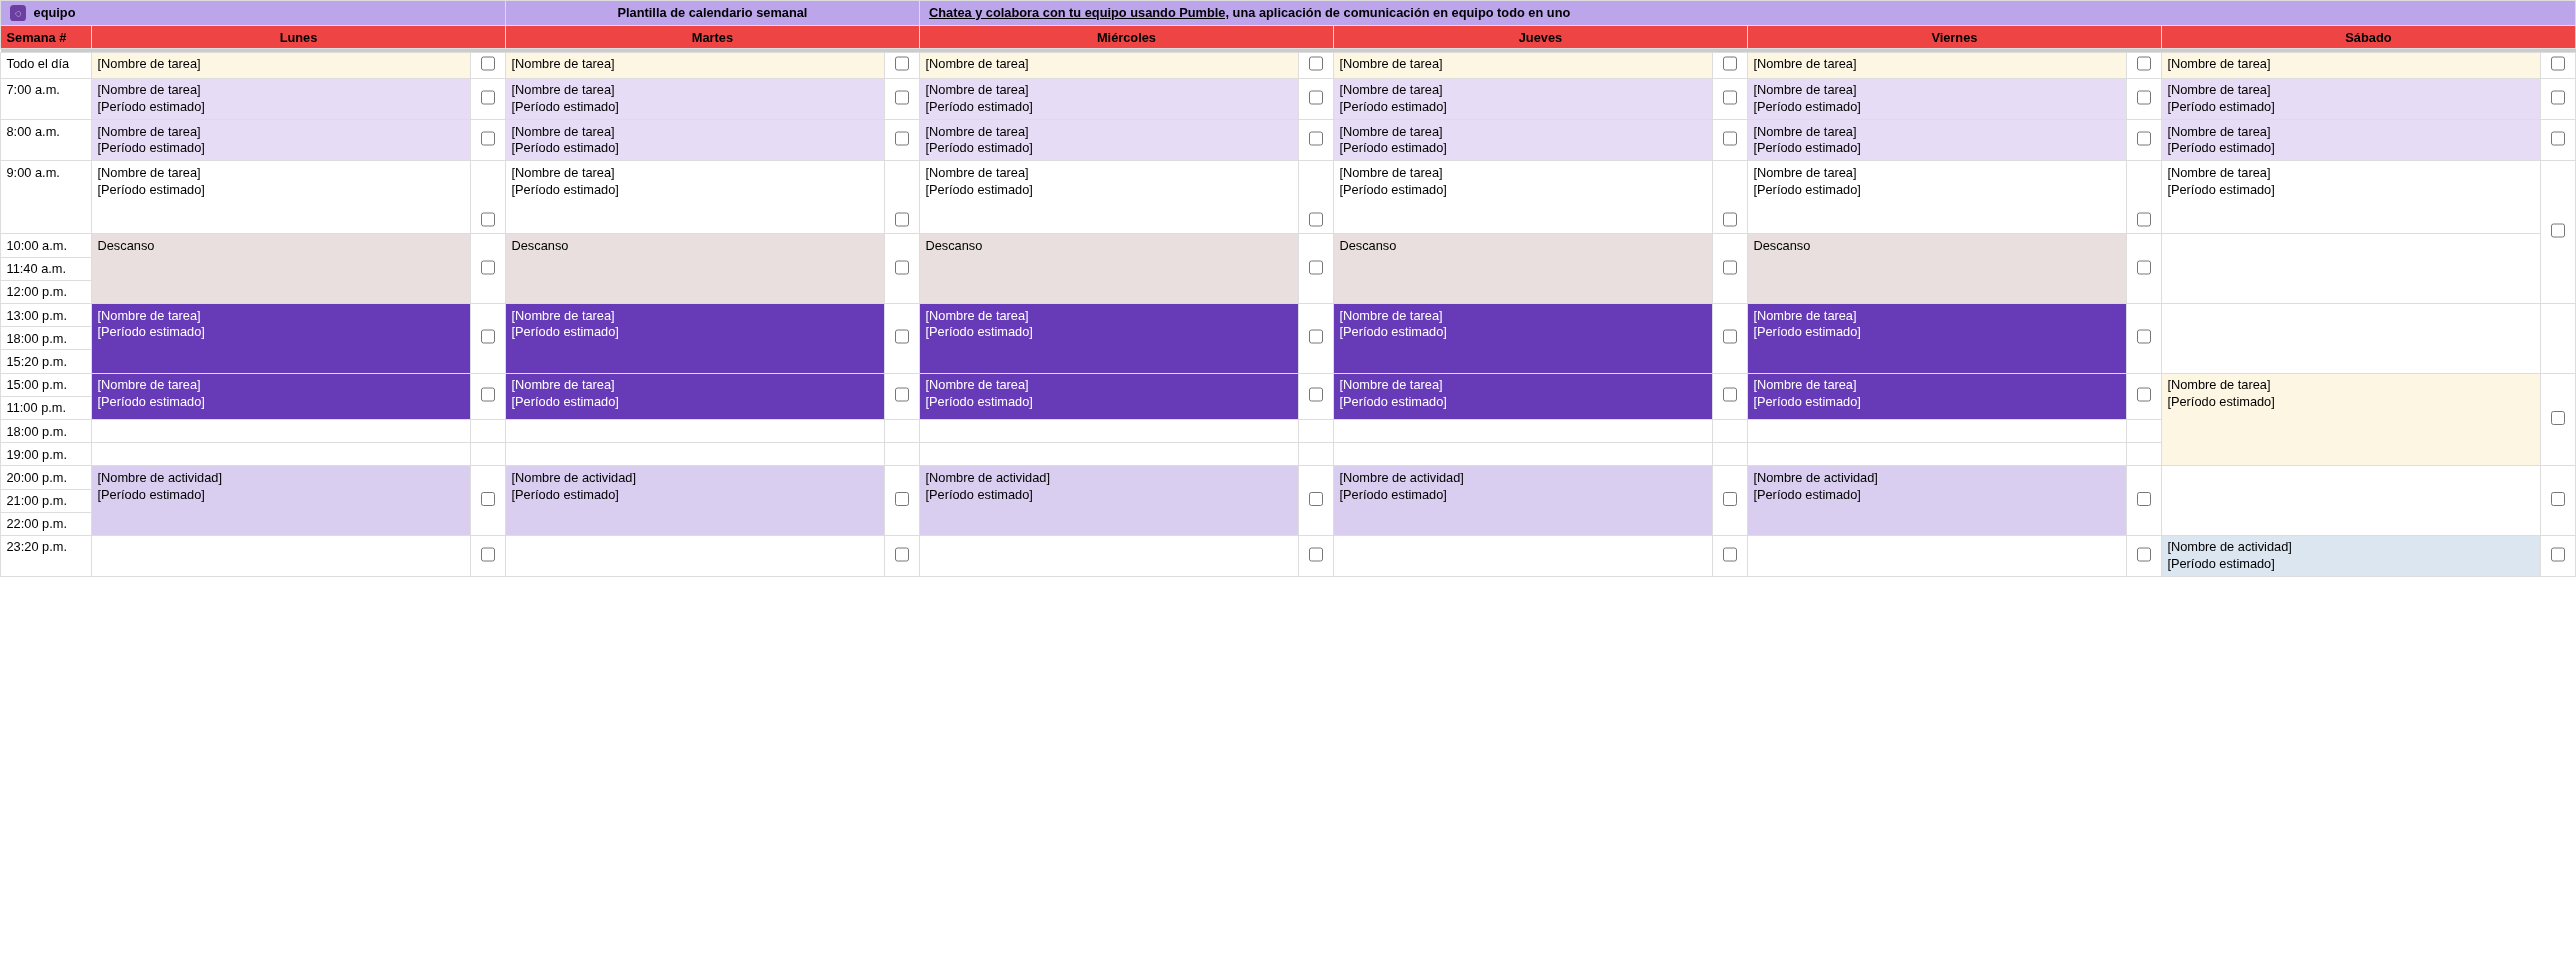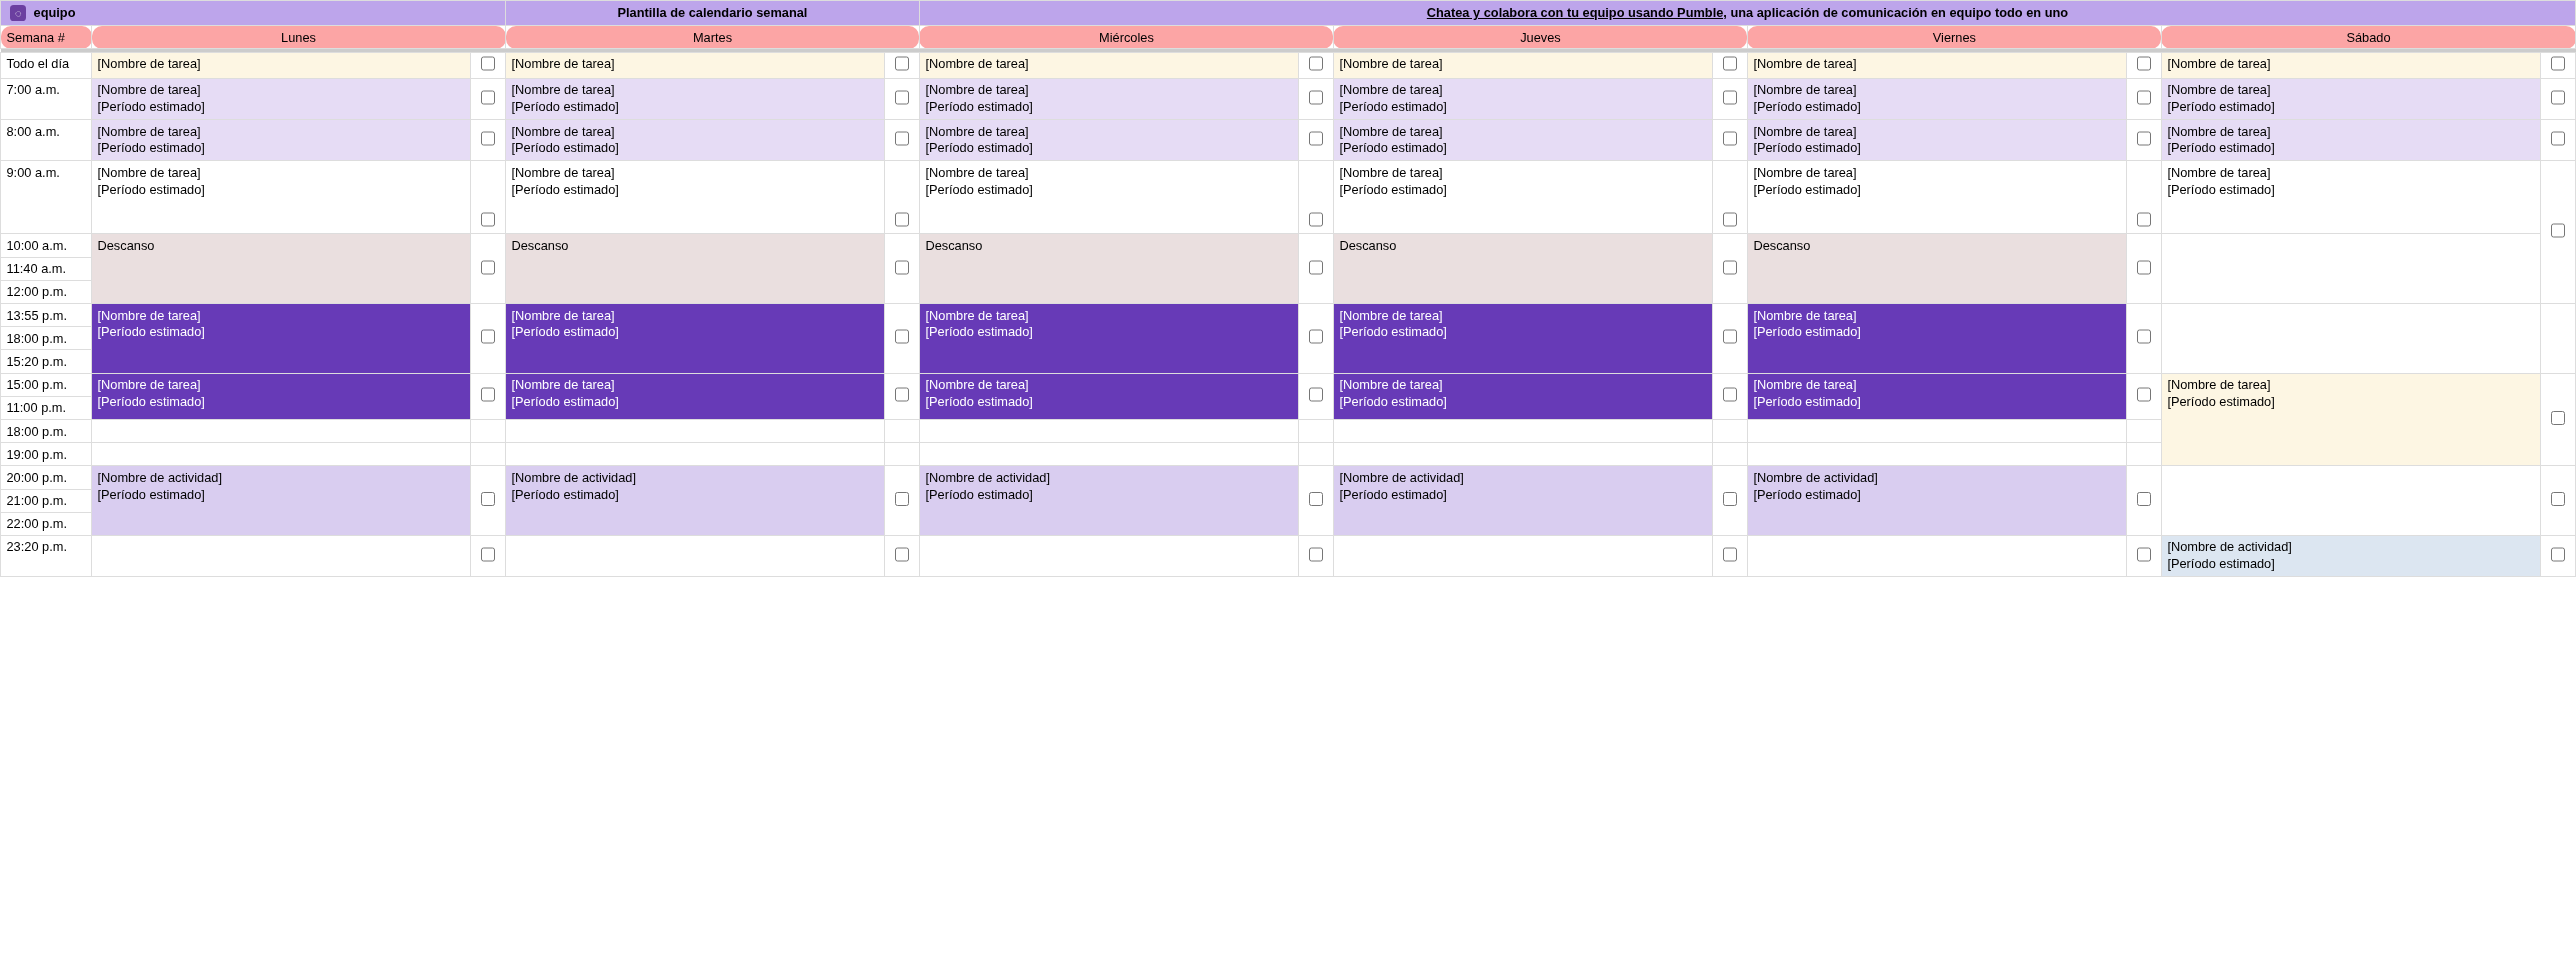--- a/index.html
+++ b/index.html
@@ -4,25 +4,25 @@
 <style>
   * { box-sizing: border-box; margin: 0; padding: 0; }
   body { font-family: Arial, sans-serif; font-size: 12.8px; background: #fff; color: #000; }
   table { border-collapse: collapse; width: 100%; table-layout: fixed; }
   td, th { border: 0.9px solid #ddd; padding: 3.6px 5.5px; vertical-align: top; font-size: 12.8px; text-align: left; }
 
   
   .banner-cell { background: #bda5eb; padding: 3.6px 9px; font-weight: bold; text-align: center; }
   .banner-left { text-align: left; }
   .logo-chip { display: inline-block; background: #6b3fa0; color: #fff; border-radius: 3.6px; width: 16.4px; height: 16.4px; line-height: 16.4px; text-align: center; font-size: 11px; margin-right: 3.6px; vertical-align: middle; }
-  .banner-link { text-align: center; }
+  .banner-link { text-align: left; }
   .banner-link .bold-underline { font-weight: bold; text-decoration: underline; }
 
   
-  .hdr { font-weight: normal; background: #fca5a5; text-align: center; border-radius: 10px; }
+  .hdr { font-weight: bold; background: #ef4444; text-align: center; }
   .hdr-left { text-align: left; }
 
   
   .spacer td { background: #ccc; height: 3.6px; padding: 0; border: none; }
 
   
   .timecol { width: 91px; font-size: 12.8px; background: #fff; }
 
   
   .c-cream  { background: #fdf6e3; }
@@ -246,21 +246,21 @@
     <td class="c-white" rowspan="3"></td>
   </tr>
   <tr>
         <td class="timecol">11:40 a.m.</td>
       </tr>
   <tr>
         <td class="timecol">12:00 p.m.</td>
       </tr>
 
   <tr>
-    <td class="timecol">13:55 p.m.</td>
+    <td class="timecol">13:00 p.m.</td>
     <td class="c-purple" rowspan="3">
           <span class="task-line">[Nombre de tarea]</span>
           <span class="task-line">[Período estimado]</span>
         </td>
     <td class="chk" rowspan="3" style="vertical-align:middle"><input type="checkbox" style=""></td>
     <td class="c-purple" rowspan="3">
           <span class="task-line">[Nombre de tarea]</span>
           <span class="task-line">[Período estimado]</span>
         </td>
     <td class="chk" rowspan="3" style="vertical-align:middle"><input type="checkbox" style=""></td>

